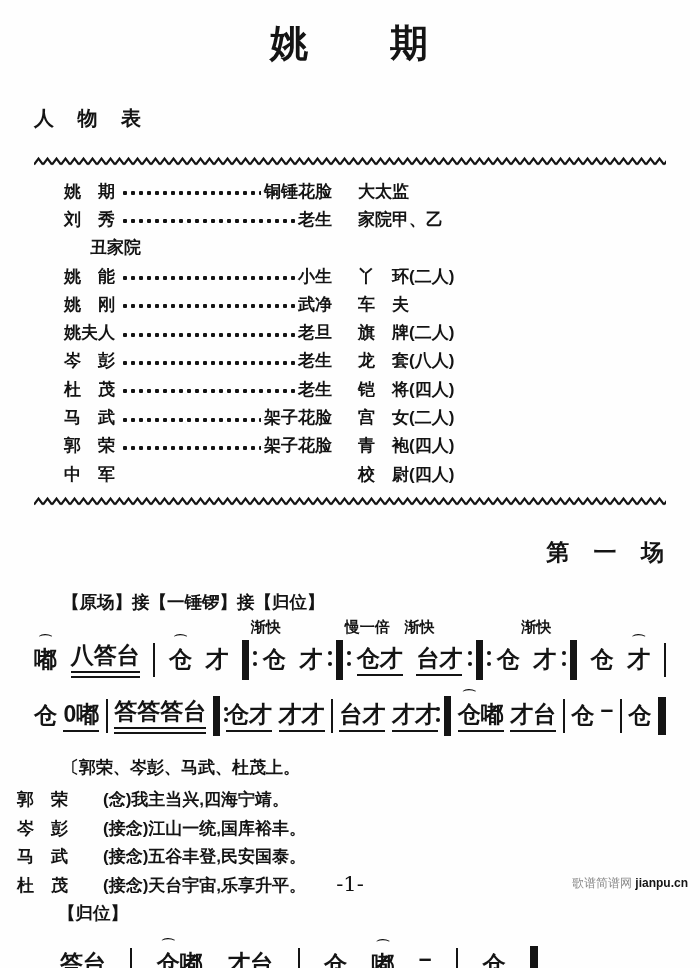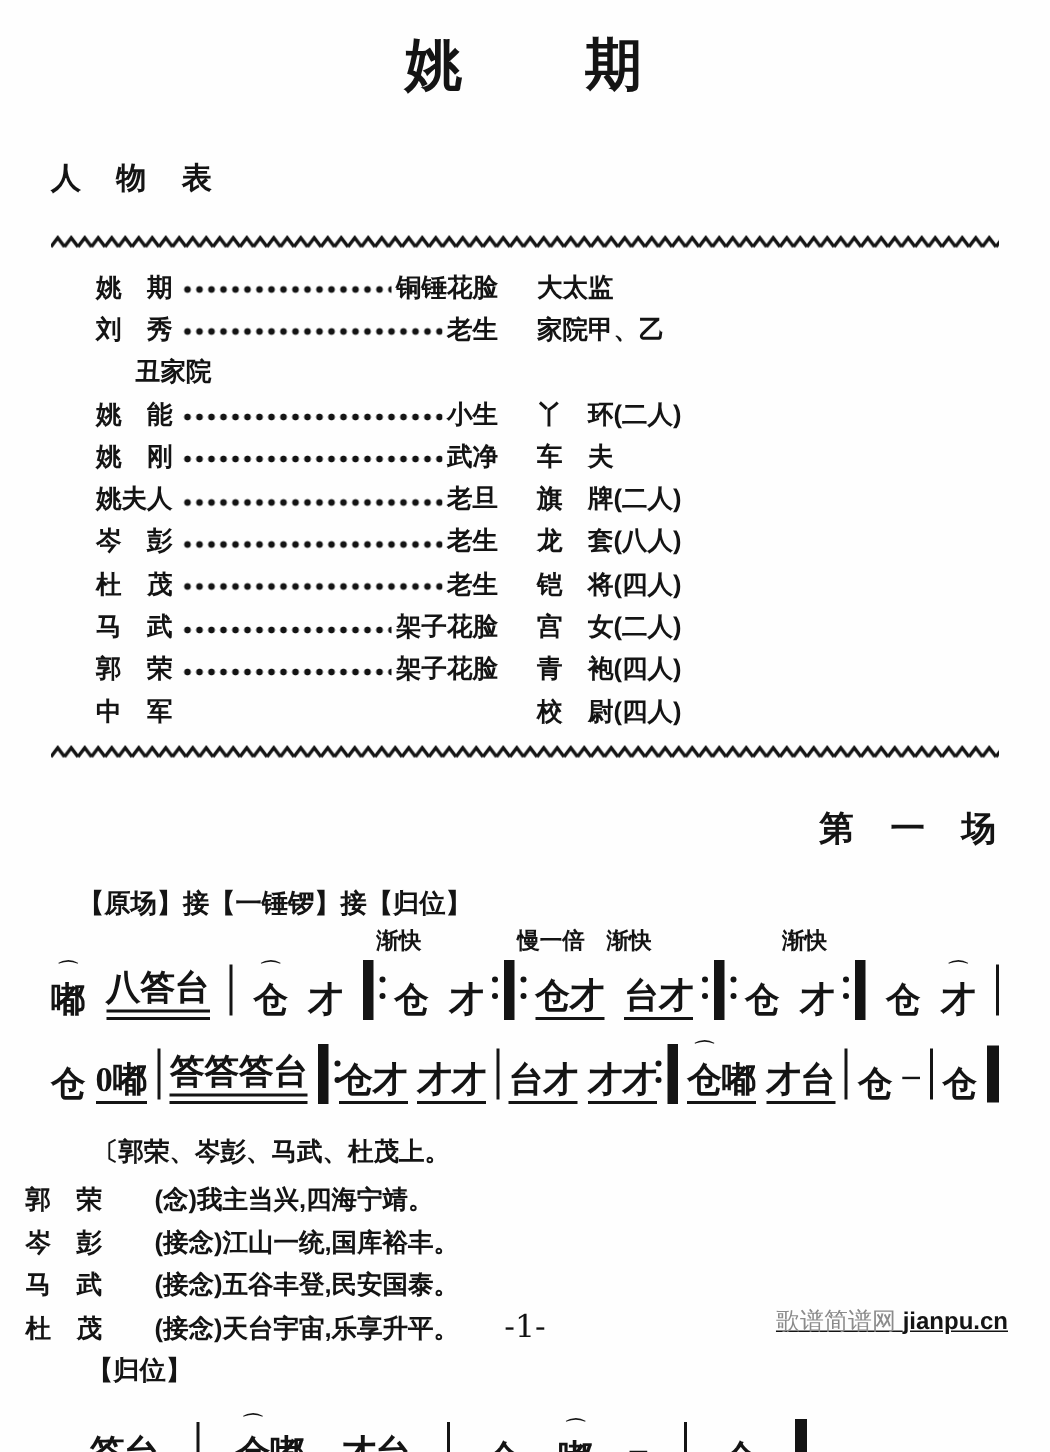--- a/index.html
+++ b/index.html
@@ -21,28 +21,28 @@
   .cast-row{display:flex;align-items:center;height:28.3px;font-size:17px;font-weight:bold;}
   .cast-left{width:268px;display:flex;align-items:center;}
   .cast-name{white-space:pre;}
   .leader{flex:1;height:8px;margin:4px 3px 0 6px;
     background-image:radial-gradient(circle,#141414 2px,transparent 2.5px);
     background-size:8px 8px;background-repeat:repeat-x;background-position:0 50%;}
   .cast-role{white-space:nowrap;}
   .cast-extra{margin-left:26px;white-space:pre;}
 
   .scene-heading{text-align:right;font-size:23px;font-weight:bold;word-spacing:14px;letter-spacing:2px;margin-top:30px;}
-  .direction{font-size:17.5px;font-weight:bold;margin:22px 0 0 18px;}
+  .direction{font-size:17.5px;font-weight:bold;margin:22px 0 0 28px;}
   .reposition{font-size:17.5px;font-weight:bold;margin:2px 0 0 24px;}
 
   
   .perc-line{display:flex;justify-content:space-between;align-items:flex-end;padding-top:24px;margin-top:2px;}
   .perc-2{padding-top:6px;margin-top:10px;}
   .perc-3{width:478px;margin-left:26px;padding-top:14px;margin-top:6px;}
-  .tok{position:relative;display:flex;align-items:flex-end;height:40px;font-family:Liberation Serif, serif;}
+  .tok{position:relative;display:flex;align-items:center;height:40px;}
   .tok-text{font-size:23px;font-weight:bold;line-height:1.2;white-space:nowrap;}
   .u1{border-bottom:2.5px solid #141414;padding-bottom:1px;}
   .u2{border-bottom:7px double #141414;padding-bottom:1px;}
   .ch{display:inline-block;position:relative;}
   .hat::before{content:"⌒";position:absolute;left:50%;top:-15px;transform:translateX(-50%) scaleY(.8);
     font-size:15px;font-weight:bold;}
   .tempo{position:absolute;top:-22px;left:-12px;font-size:15px;font-weight:bold;white-space:nowrap;}
   .dash{letter-spacing:0;transform:translateY(-6px);}
   .bar{align-self:center;background:#141414;display:block;}
   .bar.thin{width:2px;height:34px;}
@@ -55,21 +55,21 @@
 
   .entrance{font-size:17px;font-weight:bold;margin:20px 0 0 28px;}
   .dialogue{margin-top:6px;}
   .dlg-row{display:flex;align-items:center;height:28.5px;margin-left:-17px;font-size:17px;font-weight:bold;}
   .dlg-speaker{width:86px;white-space:pre;}
   .dlg-text{white-space:nowrap;}
 
   .footer{position:absolute;left:0;right:0;bottom:8px;height:30px;}
   .page-num{position:absolute;left:50%;transform:translateX(-50%);bottom:0;
     font-family:"DejaVu Serif","Liberation Serif",serif;font-size:21px;color:#111;}
-  .watermark{position:absolute;right:28px;bottom:4px;font-size:16px;text-decoration:underline;}
+  .watermark{position:absolute;right:12px;bottom:4px;font-size:12px;}
   .wm-site{color:#8b8b8b;}
   .wm-url{font-weight:bold;}
 </style>
 </head>
 <body>
 
 <div class="page">
 
   <div class="title">姚　　期</div>
 

